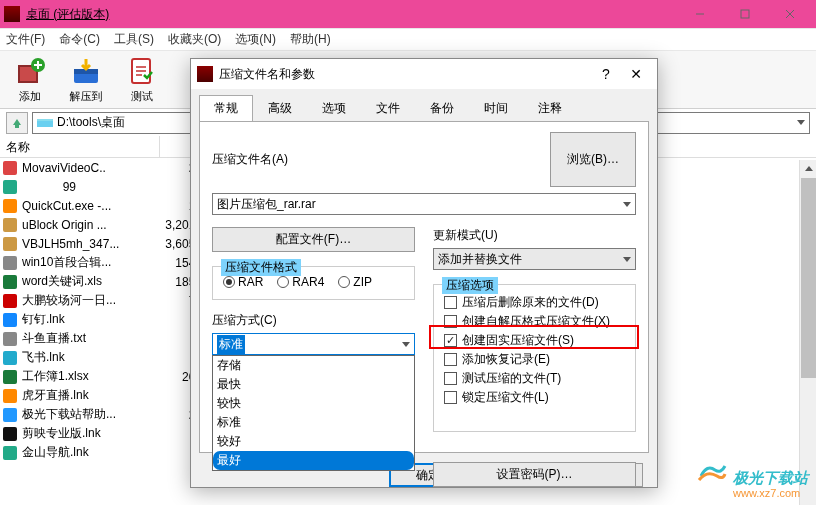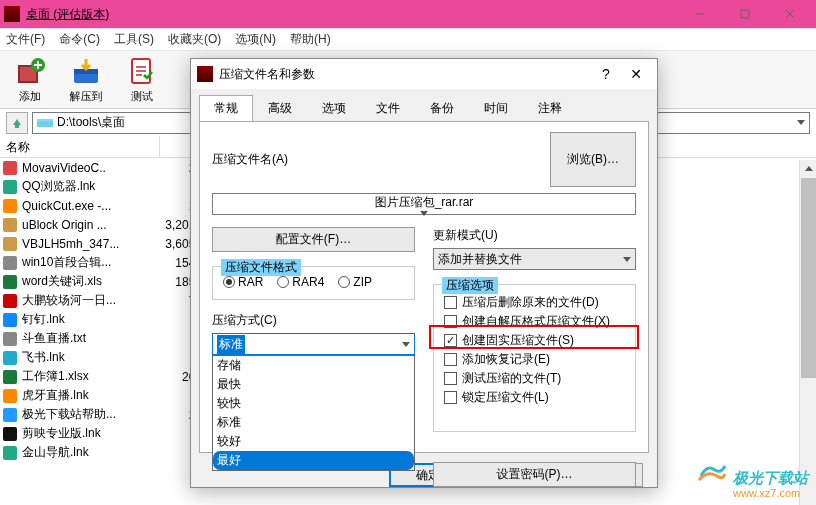--- a/index.html
+++ b/index.html
@@ -55,21 +55,21 @@
 
 .tabs { display: flex; padding: 6px 8px 0 8px; }
 .tab { padding: 4px 14px; font-size: 12px; border: 1px solid transparent; margin-right: 0px; }
 .tab.active { background: #fff; border: 1px solid #aaa; border-bottom: 1px solid #fff; }
 .tab-body { background: #fff; margin: 0 8px; border: 1px solid #aaa; padding: 10px 12px 12px 12px; height: 332px; position: relative; margin-top:-1px; }
 
 .row-a { display: flex; align-items: center; gap: 10px; margin-bottom: 6px; }
 .row-a .lbl { }
 .browse-btn { margin-left: auto; padding: 18px 16px; border: 1px solid #999; background: #e9e9e9; }
 
-.name-input { width: 100%; height: 22px; border: 1px solid #7a7a7a; padding: 0 4px; display: flex; align-items: center; justify-content: space-between; margin-bottom: 12px; background:#fff;flex-direction:column; }
+.name-input { width: 100%; height: 22px; border: 1px solid #7a7a7a; padding: 0 4px; display: flex; align-items: center; justify-content: space-between; margin-bottom: 12px; background:#fff; }
 
 .cols { display: flex; gap: 18px; }
 .col-l, .col-r { flex: 1; }
 
 .profile-btn { width: 100%; padding: 3px 0; border: 1px solid #999; background: #e9e9e9; margin-bottom: 14px; }
 
 .group { border: 1px solid #ccc; padding: 8px 10px 10px 10px; margin-bottom: 12px; position: relative; }
 .group .gt { position: absolute; top: -8px; left: 8px; background: #7dd3fc; padding: 0 4px; font-size: 12px; }
 .radios { display: flex; gap: 14px; font-size:12px; }
 .radios label { display: flex; align-items: center; gap: 3px; }
@@ -208,21 +208,20 @@
         </span>
         <span class="name">MovaviVideoC..</span>
         <span class="size">2,42</span>
       </div>
       <div class="fl-row">
         <span class="ic">
           <svg width="14" height="14">
             <rect width="14" height="14" rx="2" fill="#2a8"></rect>
           </svg>
         </span>
-        <span class="name">QQ浏览器.lnk</span>
         <span class="size">99</span>
       </div>
       <div class="fl-row">
         <span class="ic">
           <svg width="14" height="14">
             <rect width="14" height="14" rx="2" fill="#f80"></rect>
           </svg>
         </span>
         <span class="name">QuickCut.exe -...</span>
         <span class="size">1,00</span>

